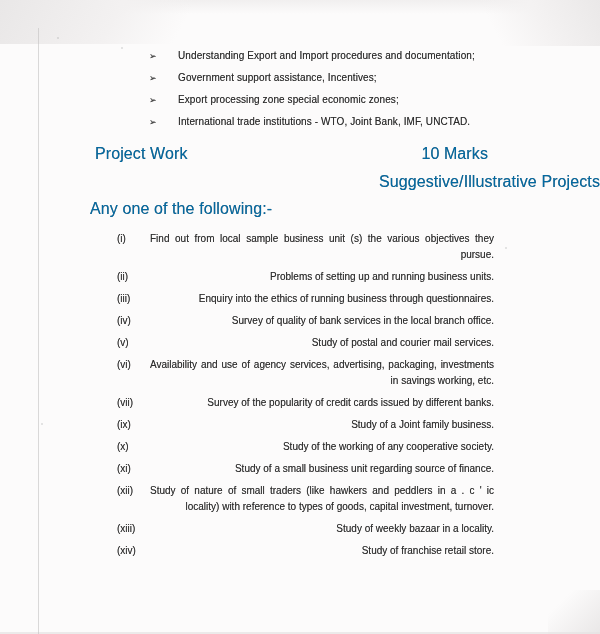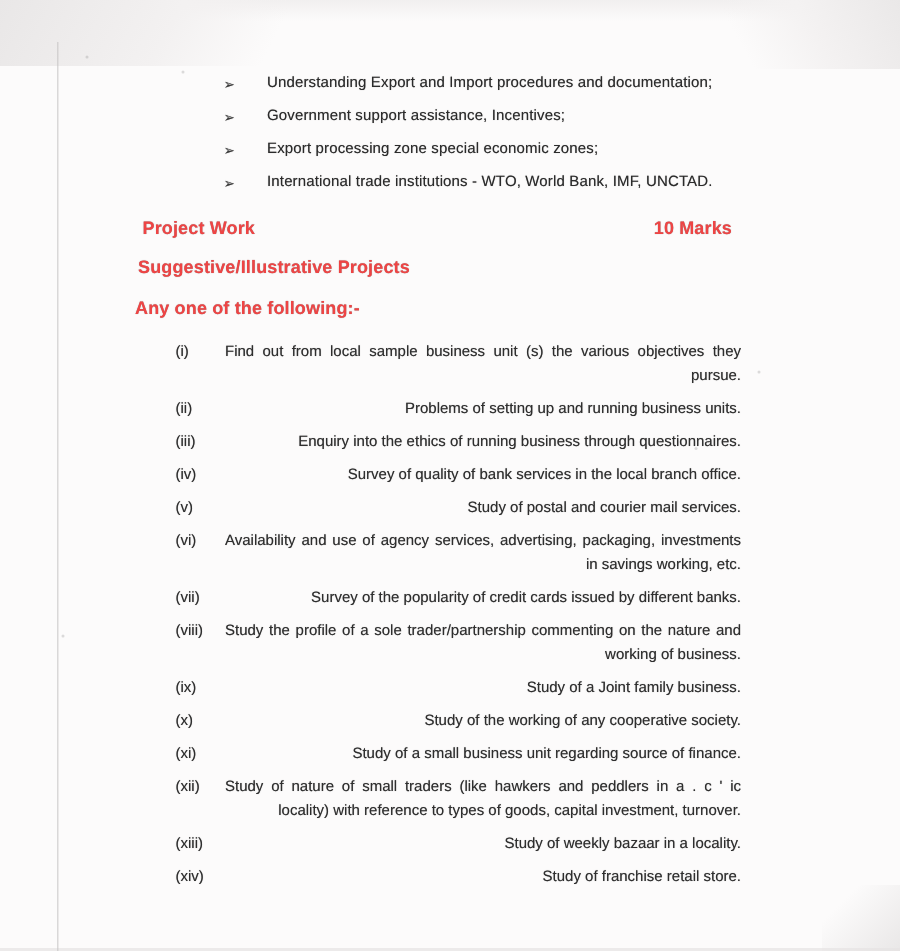--- a/index.html
+++ b/index.html
@@ -31,22 +31,22 @@
   .speck.s5{left:463px;top:298px;}
   
   .content{position:absolute;inset:0;padding-top:50px;
     text-shadow:0 0 .5px rgba(40,40,40,.55);}
   .bullets{margin-left:149px;}
   .brow{display:flex;align-items:flex-start;line-height:12px;margin-bottom:10px;}
   .glyph{width:29px;font-size:9px;color:#3a3a3a;flex-shrink:0;}
   .btext{font-size:10px;color:#2b2b2b;letter-spacing:.1px;}
   .section-row{display:flex;justify-content:space-between;
     margin:17px 112px 0 95px;}
-  .h{font-weight:700;font-size:12px;color:#ef4444;letter-spacing:.1px;}
-  .subheading{margin:10px 0 0 92px;}
+  .h{font-weight:400;font-size:16px;color:#0369a1;letter-spacing:.1px;}
+  .subheading{margin:10px 0 0 120px;text-align:right;}
   .instruction{margin:9px 0 0 90px;}
   .projects{margin-top:13px;}
   .project{display:flex;align-items:flex-start;margin-bottom:6px;}
   .pnum{margin-left:117px;width:33px;flex-shrink:0;font-size:10px;line-height:16px;color:#2e2e2e;}
   .ptext{width:344px;font-size:10px;line-height:16px;color:#2e2e2e;overflow:hidden;}
   .ptext .jline{text-align:justify;text-align-last:justify;}
   .ptext .jlast{text-align:right;}
 </style>
 </head>
 <body>
@@ -79,21 +79,21 @@
           <span class="btext">Government support assistance, Incentives;</span>
         </div>
 
         <div class="brow">
           <span class="glyph">➢</span>
           <span class="btext">Export processing zone special economic zones;</span>
         </div>
 
         <div class="brow">
           <span class="glyph">➢</span>
-          <span class="btext">International trade institutions - WTO, World Bank, IMF, UNCTAD.</span>
+          <span class="btext">International trade institutions - WTO, Joint Bank, IMF, UNCTAD.</span>
         </div>
       </div>
 
     <div class="section-row">
       <span class="h">Project Work</span>
       <span class="h">10 Marks</span>
     </div>
 
     <div class="subheading">
       <span class="h">Suggestive/Illustrative Projects</span>
@@ -149,27 +149,20 @@
           </span>
         </div>
 
         <div class="project">
           <span class="pnum">(vii)</span>
           <span class="ptext">
             <div class="jlast">Survey of the popularity of credit cards issued by different banks.</div>
           </span>
         </div>
 
-        <div class="project">
-          <span class="pnum">(viii)</span>
-          <span class="ptext">
-            <div class="jline">Study the profile of a sole trader/partnership commenting on the nature and</div>
-            <div class="jlast">working of business.</div>
-          </span>
-        </div>
 
         <div class="project">
           <span class="pnum">(ix)</span>
           <span class="ptext">
             <div class="jlast">Study of a Joint  family business.</div>
           </span>
         </div>
 
         <div class="project">
           <span class="pnum">(x)</span>

